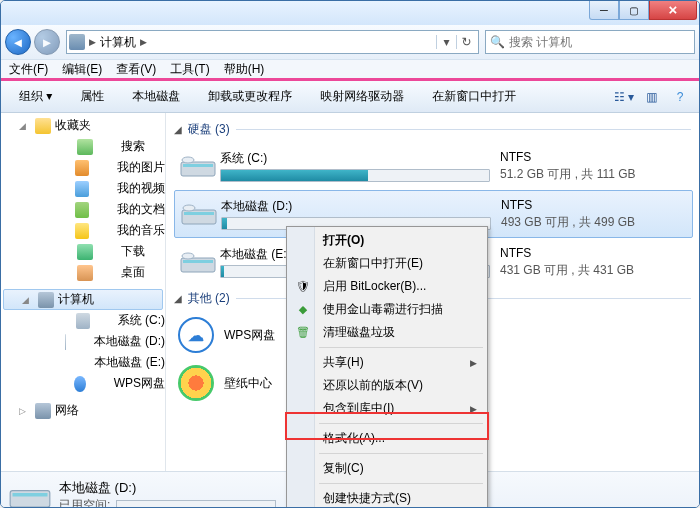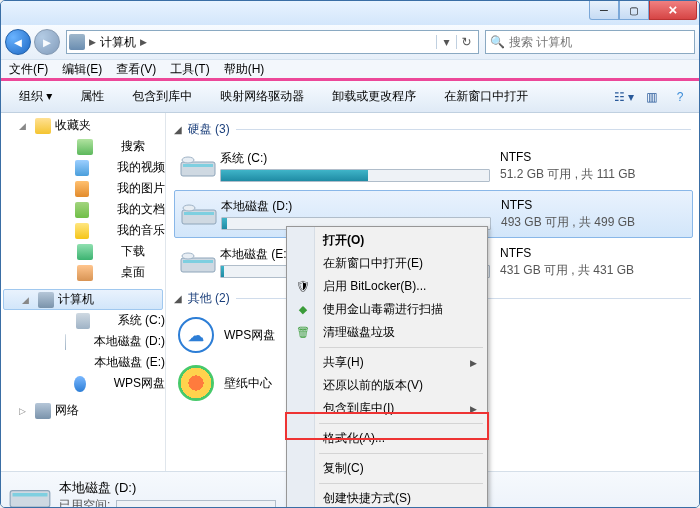--- a/index.html
+++ b/index.html
@@ -126,23 +126,23 @@
   <span>文件(F)</span>
   <span>编辑(E)</span>
   <span>查看(V)</span>
   <span>工具(T)</span>
   <span>帮助(H)</span>
 </div>
 
 <div class="toolbar">
   <div class="tbtn">组织 ▾</div>
   <div class="tbtn">属性</div>
-  <div class="tbtn">包含到库中</div>
+  <div class="tbtn">本地磁盘</div>
+  <div class="tbtn">卸载或更改程序</div>
   <div class="tbtn">映射网络驱动器</div>
-  <div class="tbtn">卸载或更改程序</div>
   <div class="tbtn">在新窗口中打开</div>
   <div class="tool-right">
     <div class="ico">☷ ▾</div>
     <div class="ico">▥</div>
     <div class="ico" style="color:#3a8bd8;">?</div>
   </div>
 </div>
 
 <div class="mainarea">
 
@@ -153,27 +153,27 @@
      <span class="tree-ico fav"></span>
      <span>收藏夹</span>
    </div>
         <div class="tree-item lvl1">
      <span class="tarrow"></span>
      <span class="tree-ico srch"></span>
      <span>搜索</span>
    </div>
         <div class="tree-item lvl1">
      <span class="tarrow"></span>
+     <span class="tree-ico pic"></span>
+     <span>我的图片</span>
+   </div>
+        <div class="tree-item lvl1">
+     <span class="tarrow"></span>
      <span class="tree-ico vid"></span>
      <span>我的视频</span>
-   </div>
-        <div class="tree-item lvl1">
-     <span class="tarrow"></span>
-     <span class="tree-ico pic"></span>
-     <span>我的图片</span>
    </div>
         <div class="tree-item lvl1">
      <span class="tarrow"></span>
      <span class="tree-ico doc"></span>
      <span>我的文档</span>
    </div>
         <div class="tree-item lvl1">
      <span class="tarrow"></span>
      <span class="tree-ico mus"></span>
      <span>我的音乐</span>

